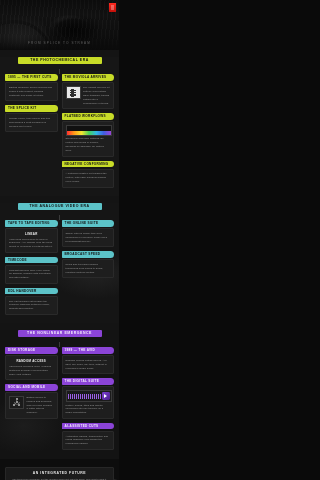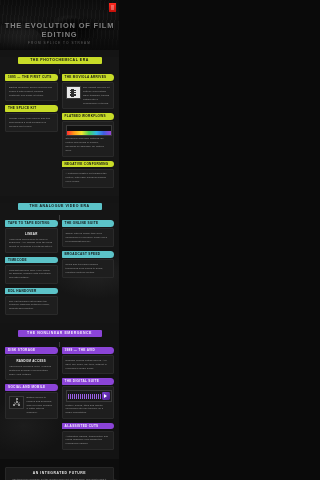--- a/index.html
+++ b/index.html
@@ -116,21 +116,20 @@
 
   <div class="hero">
     <div class="reel-arc a1"></div>
     <div class="reel-arc a2"></div>
     <div class="reel-arc a3"></div>
     <div class="hero-grain"></div>
     <div class="hero-vig"></div>
     <div class="logo">
         <i></i>
       </div>
-    <div class="hero-title">THE EVOLUTION OF FILM EDITING</div>
     <div class="hero-sub">FROM SPLICE TO STREAM</div>
   </div>
 
   <div class="era-lime lime">
     <div class="section">
       <div class="sec-head">THE PHOTOCHEMICAL ERA</div>
       <div class="connector"></div>
 
       <div class="row">
         <div class="col">

